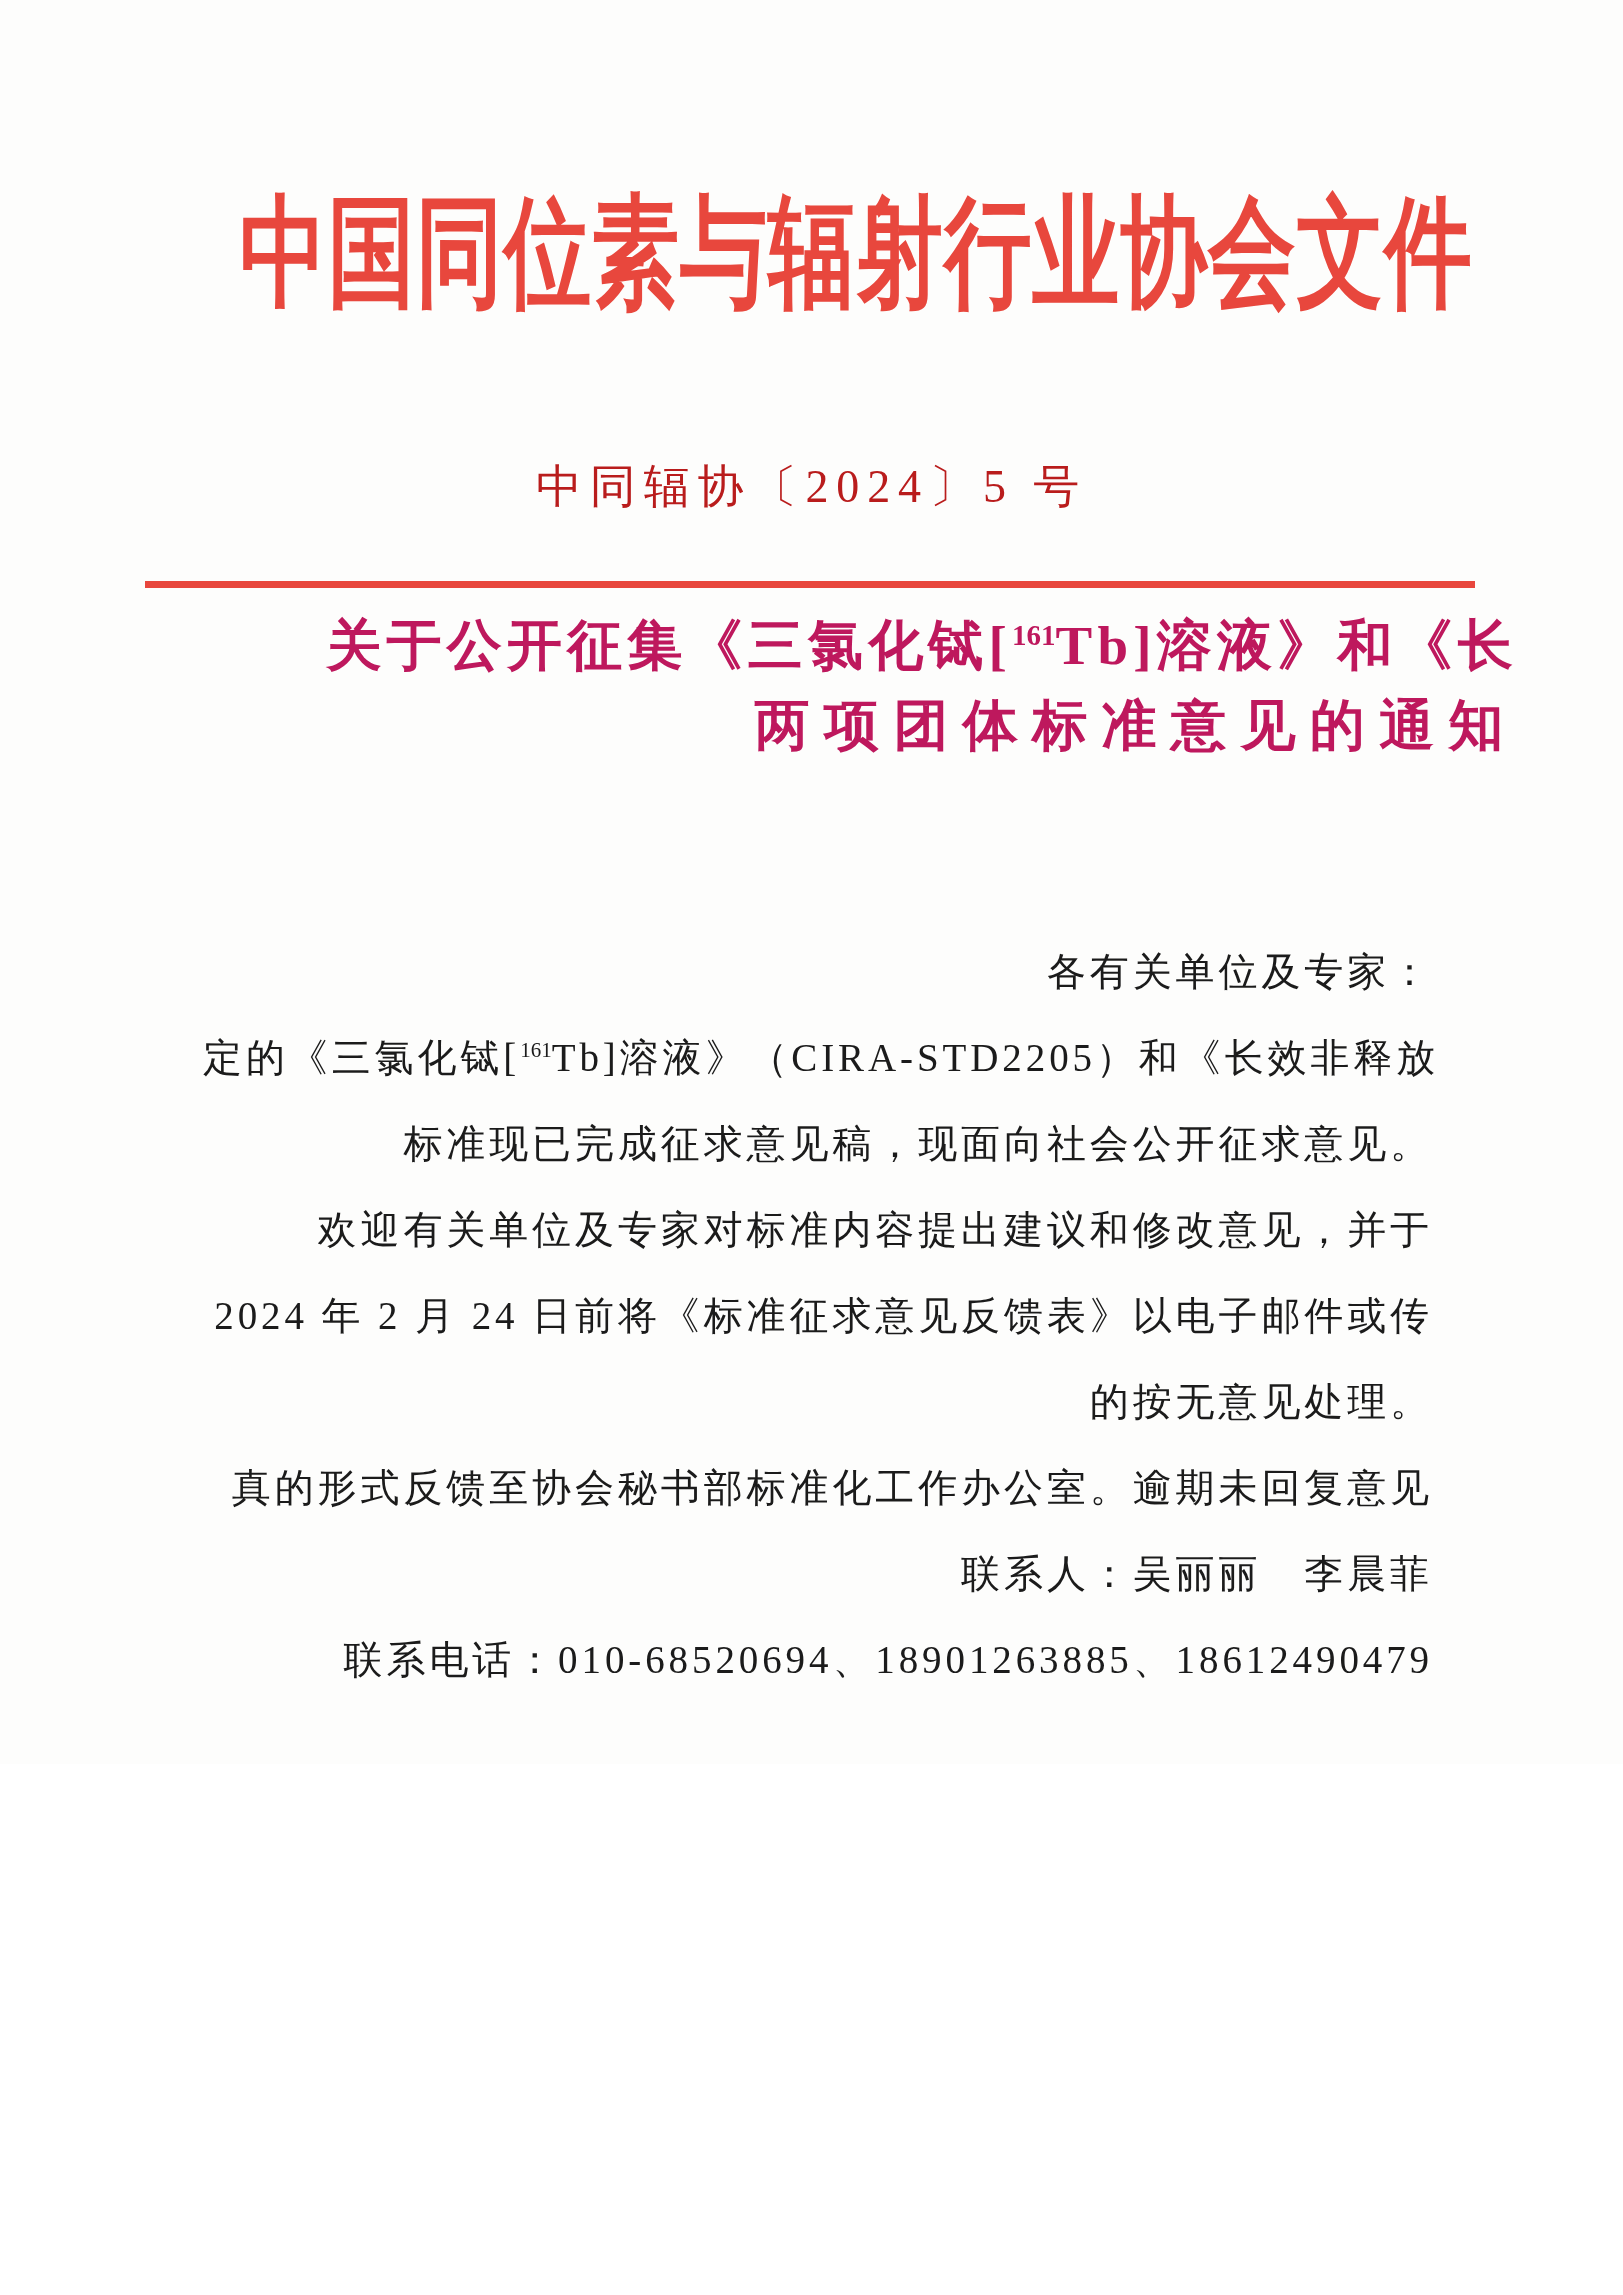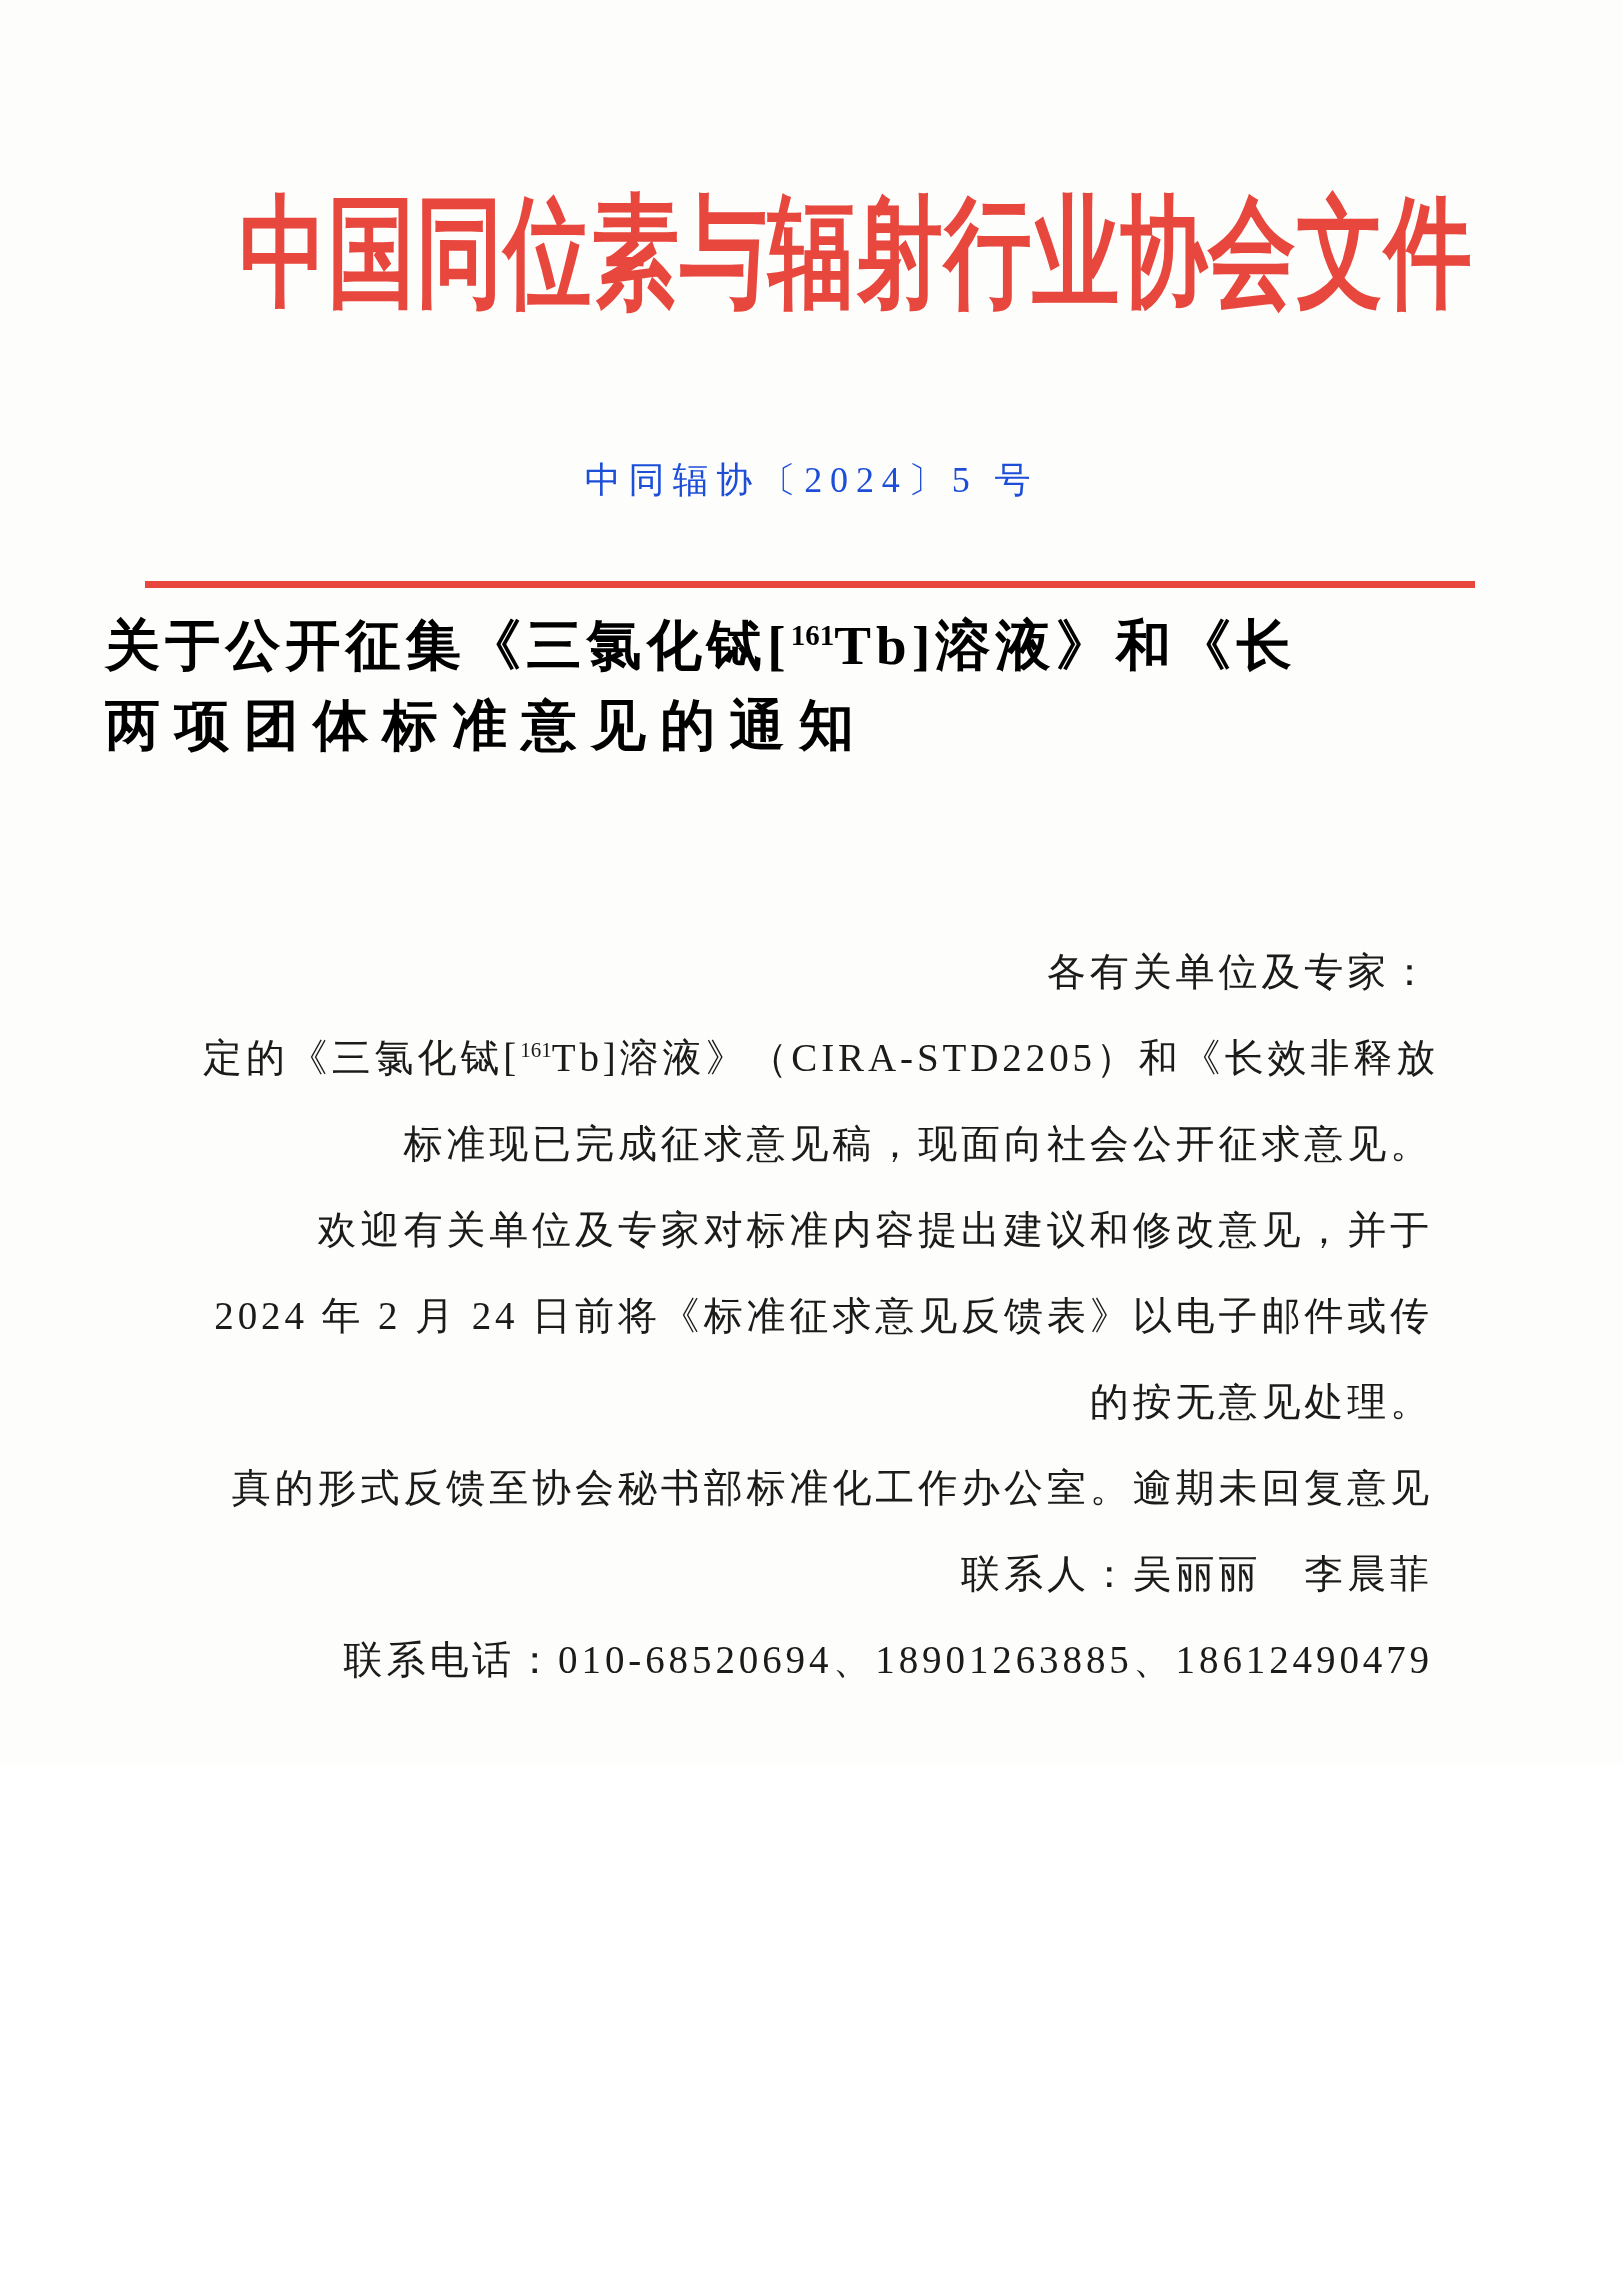--- a/index.html
+++ b/index.html
@@ -37,48 +37,48 @@
     letter-spacing: 1.3px;
   }
 
   
   .doc-number {
     position: absolute;
     top: 459px;
     left: 0;
     width: 100%;
     text-align: center;
-    font-size: 36px;
+    font-size: 46px;
     letter-spacing: 7.9px;
     line-height: 1.2;
-    color: #1d4ed8;
+    color: #b91c1c;
     white-space: nowrap;
   }
 
   
   .red-rule {
     position: absolute;
     top: 581px;
     left: 145px;
     width: 1330px;
     height: 7.2px;
     background: #e8473d;
   }
 
   
   .doc-title {
     position: absolute;
     top: 606px;
     left: 105px;
     right: 105px;
-    text-align: left;
+    text-align: right;
     font-weight: bold;
     font-size: 55px;
     letter-spacing: 5.2px;
-    color: #000000;
+    color: #be185d;
   }
   .doc-title .t-line {
     height: 80px;
     line-height: 80px;
     white-space: nowrap;
   }
   .doc-title .t3 {
     letter-spacing: 14.4px;
   }
   .doc-title sup {

